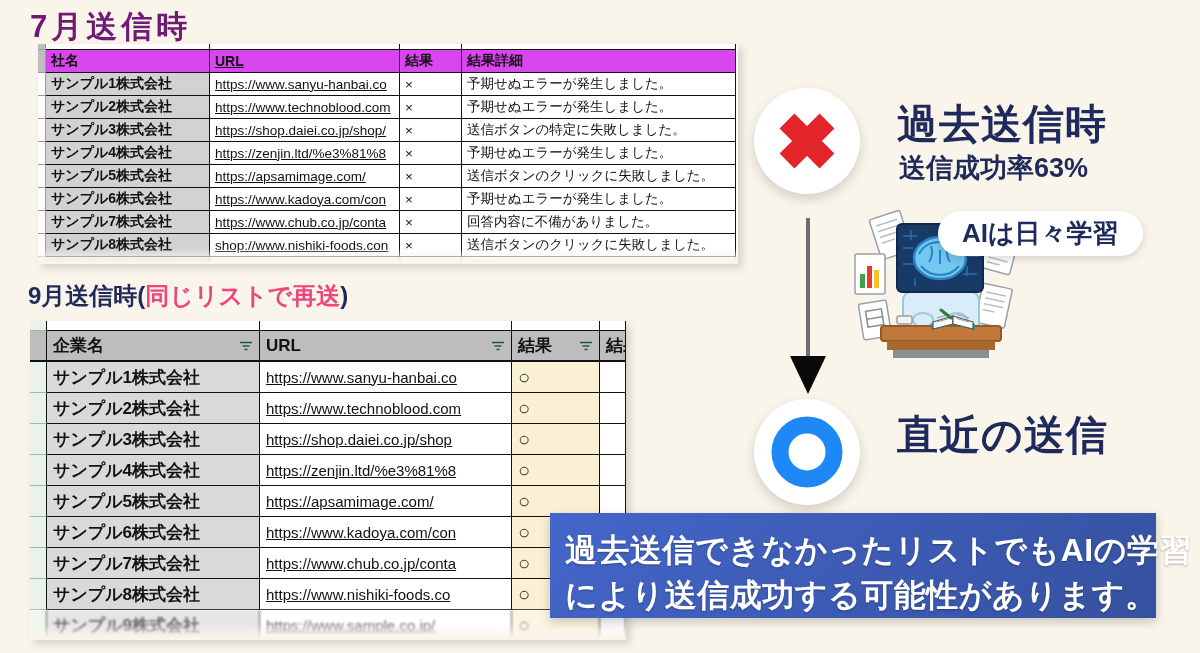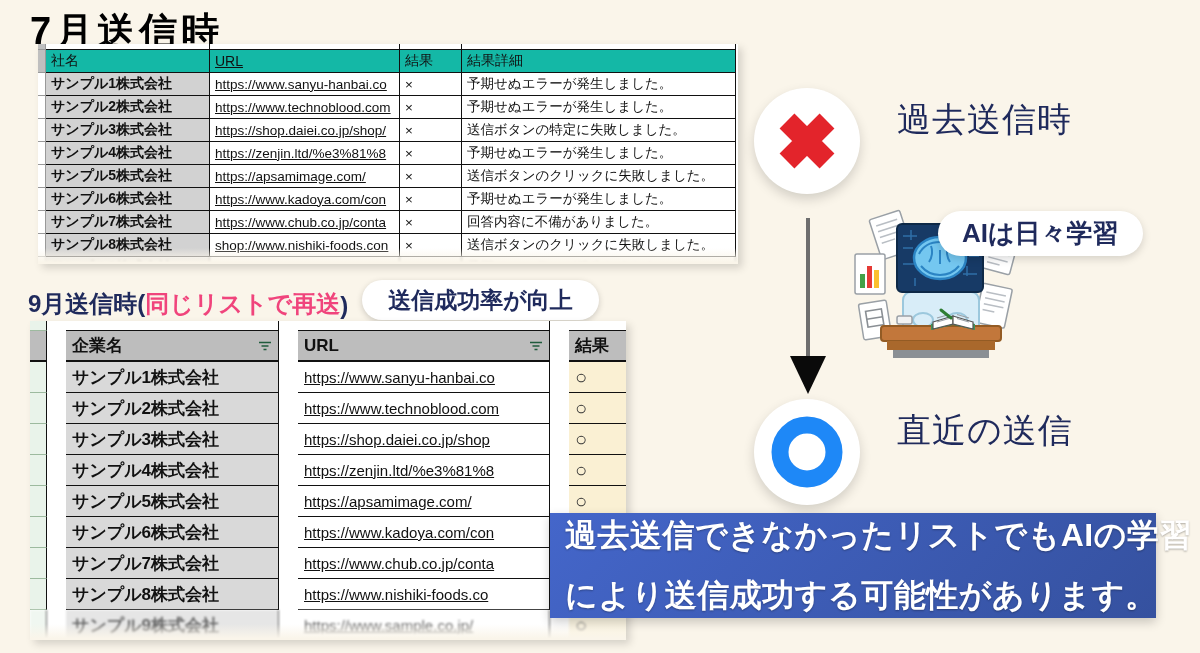--- a/index.html
+++ b/index.html
@@ -1,76 +1,76 @@
 <!DOCTYPE html>
 <html><head>
 <meta charset="utf-8">
 <style>
   html,body{margin:0;padding:0;}
   .canvas{position:relative;width:1200px;height:653px;background:#FAF5EA;overflow:hidden;
           font-family:"Liberation Sans","DejaVu Sans",sans-serif;}
 
   
-  .h-july{position:absolute;left:30px;top:6px;font-size:38px;font-weight:900;color:#000000;letter-spacing:4px;}
-  .h-sep{position:absolute;left:28px;top:280px;display:flex;align-items:flex-end;}
+  .h-july{position:absolute;left:30px;top:6px;font-size:31px;font-weight:900;color:#701a75;letter-spacing:4px;}
+  .h-sep{position:absolute;left:28px;top:280px;display:flex;align-items:center;}
   .h-sep .main{font-size:24px;font-weight:900;color:#1F2A5C;}
   .h-sep .accent{font-size:24px;font-weight:900;color:#F0447C;}
   .pill{margin-left:14px;background:#fff;border-radius:22px;height:40px;line-height:40px;
         padding:0 26px;font-size:23px;font-weight:900;color:#1F2A5C;box-shadow:0 2px 6px rgba(0,0,0,.18);}
 
   
   .t1wrap{position:absolute;left:38px;top:44px;width:700px;height:220px;overflow:hidden;
           box-shadow:4px 4px 8px rgba(0,0,0,.15);background:#fff;}
   .t1 .trow{display:grid;grid-template-columns:8px 164px 190px 62px 274px;height:23px;}
   .t1 .sliver{height:6px;}
   .t1 .c{border-right:1px solid #111;border-bottom:1px solid #111;display:flex;align-items:center;
          padding:0 5px;overflow:hidden;white-space:nowrap;font-size:13.5px;color:#111;background:#fff;}
   .t1 .rn{padding:0;background:#fff;border-right:1px solid #999;border-bottom:1px solid #999;}
-  .t1 .hed{background:#14b8a6;font-weight:normal;font-size:14px;}
+  .t1 .hed{background:#d946ef;font-weight:bold;font-size:14px;}
   .t1 .corner{background:#BFBFBF;}
   .t1 .name{background:#D2D2D2;font-weight:bold;font-size:14px;}
   .t1 .url{text-decoration:underline;}
   .t1 .uhead{text-decoration:underline;}
   .cutoff{filter:blur(1.3px);opacity:.65;}
   .fade{position:absolute;left:0;right:0;bottom:0;height:16px;
         background:linear-gradient(to bottom,rgba(250,245,234,0),#FAF5EA 90%);}
 
   
   .t2wrap{position:absolute;left:30px;top:321px;width:596px;height:319px;overflow:hidden;
           box-shadow:4px 4px 8px rgba(0,0,0,.15);background:#fff;}
-  .t2 .trow{display:grid;grid-template-columns:17px 213px 252px 88px 26px;height:31px;gap:19px;}
+  .t2 .trow{display:grid;grid-template-columns:17px 213px 252px 88px 26px;height:31px;}
   .t2 .sliver{height:10px;}
   .t2 .c{border-right:1px solid #111;border-bottom:1px solid #111;display:flex;align-items:center;
          padding:0 6px;overflow:hidden;white-space:nowrap;font-size:15px;color:#111;background:#fff;}
   .t2 .mint{background:#E9F3EA;border-right:1px solid #111;border-bottom:1px solid #9DBA9F;padding:0;}
   .t2 .hed{background:#BDBDBD;font-weight:bold;font-size:17px;border-bottom:2px solid #111;justify-content:space-between;}
   .t2 .name{background:#D9D9D9;font-weight:bold;font-size:17px;}
   .t2 .url{text-decoration:underline;}
   .t2 .res{background:#FAF0D3;font-size:20px;color:#333;}
   .ficon{flex:0 0 auto;margin-left:4px;}
 
   
   .circle{position:absolute;width:106px;height:106px;border-radius:50%;background:#fff;
           box-shadow:0 5px 12px rgba(0,0,0,.16);display:flex;align-items:center;justify-content:center;}
   .c-past{left:754px;top:88px;}
   .c-recent{left:754px;top:399px;}
-  .big-title{position:absolute;font-size:34px;font-weight:400;color:#1F2A5C;letter-spacing:1px;}
+  .big-title{position:absolute;font-size:41px;font-weight:700;color:#1F2A5C;letter-spacing:1px;}
   .tt-past{left:897px;top:97px;}
   .tt-recent{left:897px;top:408px;}
   .sub{position:absolute;font-size:27px;font-weight:700;}
   .sub-past{left:899px;top:150px;color:#1F2A5C;}
   .sub-recent{left:899px;top:461px;color:#E3242B;}
   .arrow{position:absolute;left:789px;top:218px;}
   .illu{position:absolute;left:853px;top:208px;}
   .ai-badge{position:absolute;left:938px;top:211px;height:45px;line-height:45px;background:#fff;
             border-radius:24px;padding:0 24px;font-size:26px;font-weight:900;color:#1F2A5C;
             box-shadow:0 3px 8px rgba(0,0,0,.15);z-index:3;}
   .banner{position:absolute;left:550px;top:513px;width:606px;height:105px;z-index:6;
           background:linear-gradient(135deg,#4466CA 0%,#35519F 100%);
-          display:flex;flex-direction:column;justify-content:space-between;padding-left:15px;box-sizing:border-box;
+          display:flex;flex-direction:column;justify-content:flex-end;padding-left:15px;box-sizing:border-box;
           box-shadow:0 4px 10px rgba(0,0,0,.2);}
   .banner div{color:#fff;font-size:32px;font-weight:900;line-height:45px;letter-spacing:.5px;
               text-shadow:0 1px 2px rgba(0,0,0,.3);white-space:nowrap;}
 </style>
 </head>
 <body>
 
 <div class="canvas">
 
   <div class="h-july">7月送信時</div>
@@ -165,21 +165,20 @@
         <div class="c">予期せぬエラーが発生しました。</div>
       </div>
     </div>
     <div class="fade"></div>
   </div>
 
   <div class="h-sep">
     <span class="main">9月送信時(</span>
       <span class="accent">同じリストで再送</span>
       <span class="main">)</span>
-    <span class="pill">送信成功率が向上</span>
   </div>
 
   <div class="t2wrap">
     <div class="t2">
       <div class="trow sliver">
         <div class="c mint"></div>
           <div class="c"></div>
           <div class="c"></div>
           <div class="c"></div>
           <div class="c"></div>
@@ -284,20 +283,21 @@
     </div>
     <div class="fade"></div>
   </div>
 
   <div class="circle c-past">
     <svg width="106" height="106" viewBox="0 0 106 106">
       <path d="M33 33 L73 73 M73 33 L33 73" stroke="#E3242B" stroke-width="21" stroke-linecap="butt"></path>
     </svg>
   </div>
   <div class="big-title tt-past">過去送信時</div>
+  <div class="sub sub-past">送信成功率63%</div>
 
   <svg class="arrow" width="38" height="178" viewBox="0 0 38 178">
     <line x1="19" y1="0" x2="19" y2="138" stroke="#6E6E6E" stroke-width="4"></line>
     <polygon points="1,138 37,138 19,176" fill="#0A0A0A"></polygon>
   </svg>
 
   <svg class="illu" width="176" height="164" viewBox="0 0 176 164">
 
     <g transform="rotate(-18 38 28)">
         <rect x="22" y="6" width="32" height="42" fill="#fff" stroke="#9AA0A6" stroke-width="1.5" rx="2"></rect>

